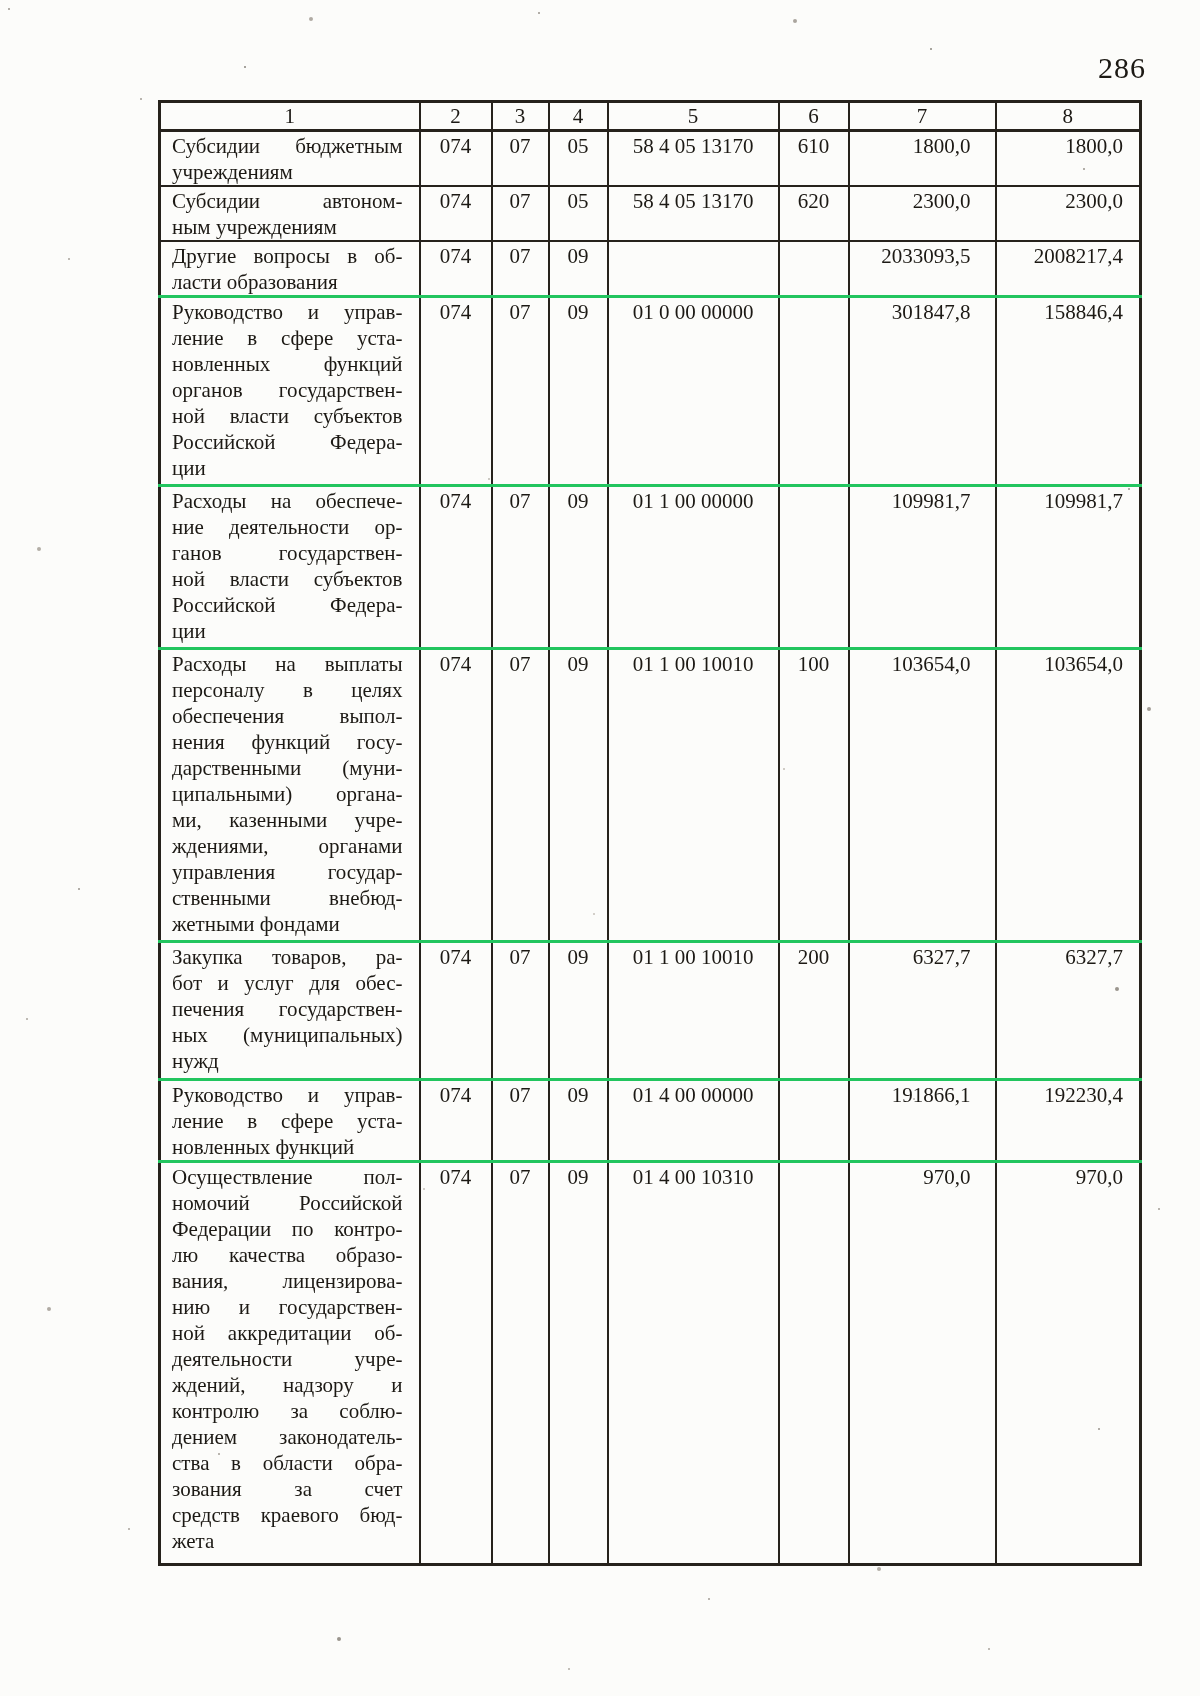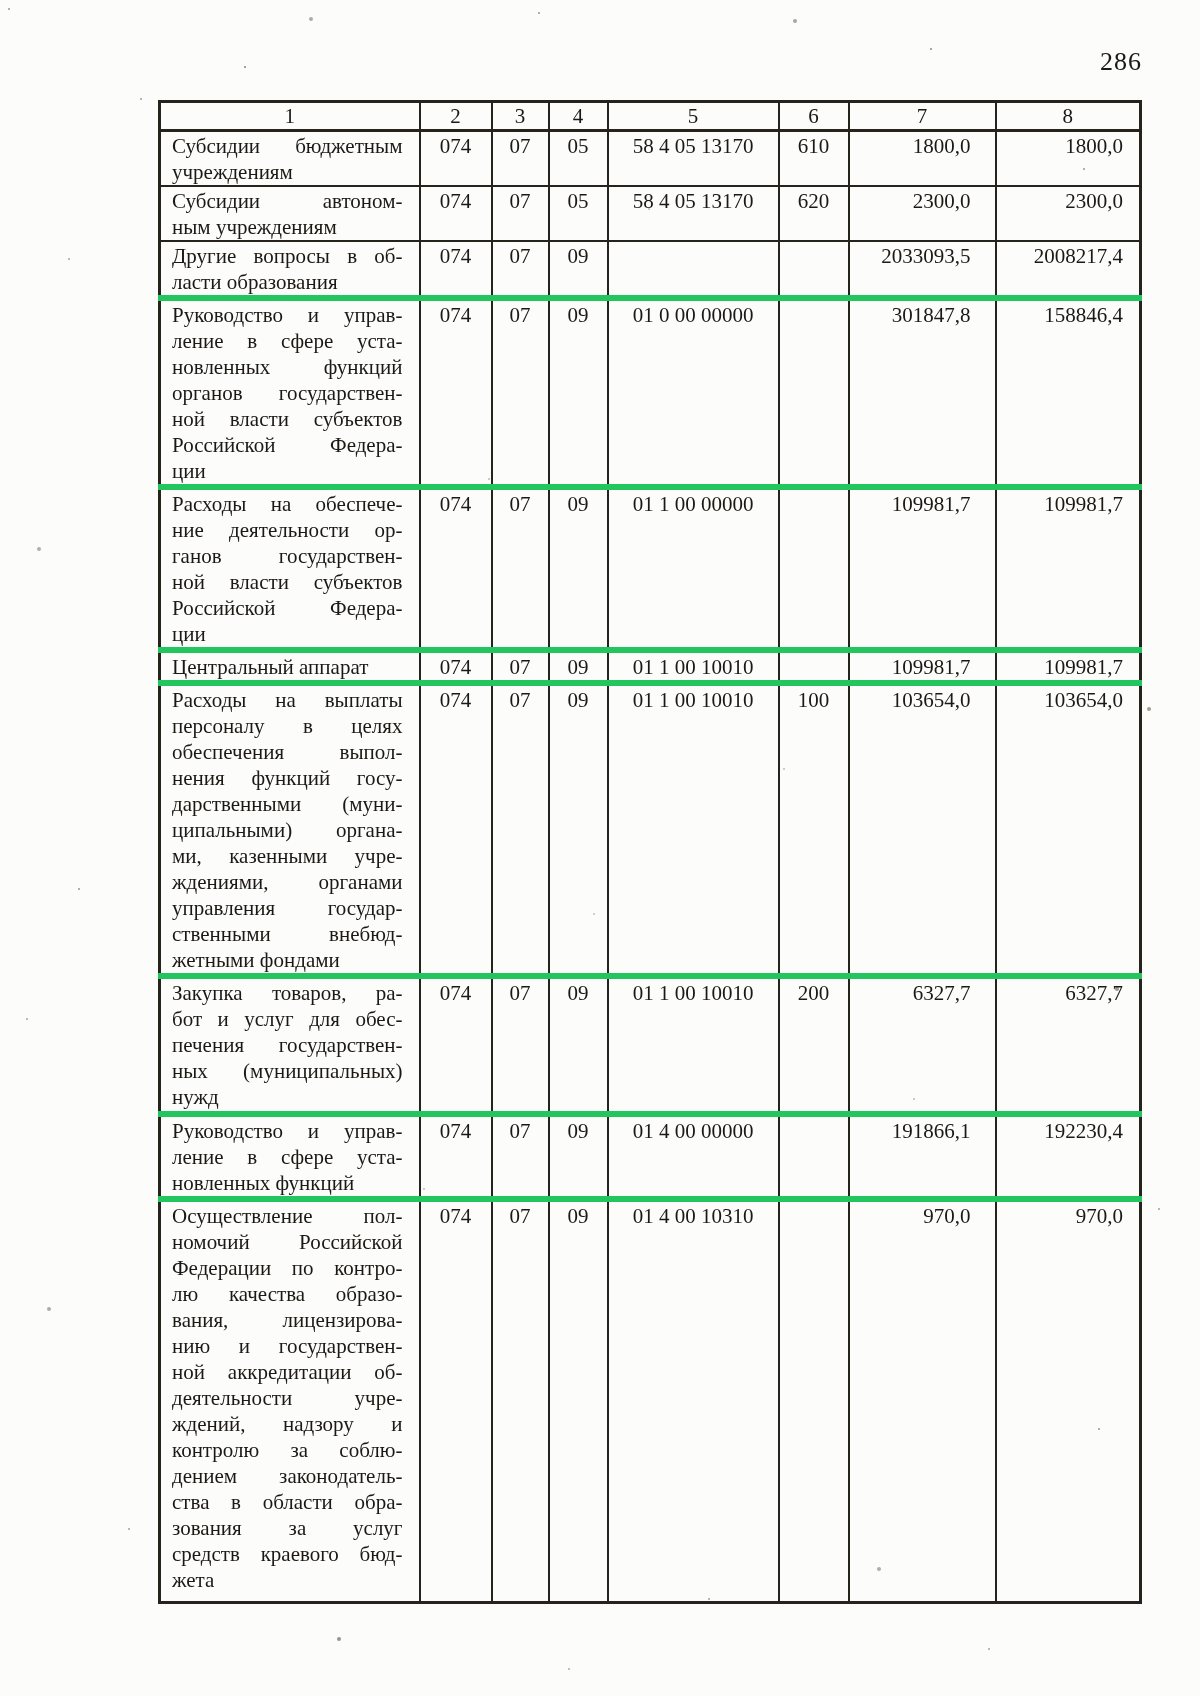--- a/index.html
+++ b/index.html
@@ -7,22 +7,22 @@
     width:1200px;height:1696px;
     background:#fcfcfa;
     font-family:"Liberation Serif","DejaVu Serif",serif;
     color:#1c1914;
     position:relative;
     overflow:hidden;
   }
   .page{position:absolute;inset:0;}
   .page-number{
     position:absolute;
-    top:44px;left:1098px;width:44px;
-    font-size:26px;line-height:36px;
+    top:50px;left:1098px;width:44px;
+    font-size:30px;line-height:36px;
     text-align:right;
     letter-spacing:1px;
   }
   table.budget-table{
     position:absolute;
     left:158px;top:100px;
     width:981px;
     table-layout:fixed;
     border-collapse:collapse;
     border:3px solid #26221c;
@@ -35,21 +35,21 @@
     padding:1px 0 0 0;
     overflow:hidden;
   }
   .budget-table thead th{
     height:26px;
     font-weight:normal;
     text-align:center;
     border-bottom:3px solid #26221c;
     padding:0;
   }
-  tr.thick td{border-top:6px solid #22c55e;}
+  tr.thick td{border-top:3px solid #22c55e;}
   td.name-cell{padding:1px 16px 0 11px;text-align:left;}
   td.name-cell .jline{text-align:justify;text-align-last:justify;}
   td.name-cell .lline{text-align:left;}
   td.num-center{text-align:center;border-radius:18px;}
   td.num-right7{text-align:right;padding-right:24px;}
   td.num-right8{text-align:right;padding-right:16px;}
   
   .speckles{
     position:absolute;top:8px;left:8px;width:2px;height:2px;border-radius:50%;
     background:#9a958d;
@@ -164,32 +164,20 @@
             <div class="lline">ции</div>
           </td>
           <td class="num-center">074</td>
           <td class="num-center">07</td>
           <td class="num-center">09</td>
           <td class="num-center">01 1 00 00000</td>
           <td class="num-center"></td>
           <td class="num-right7">109981,7</td>
           <td class="num-right8">109981,7</td>
         </tr>
-        <tr class="thick" style="height: 31px;">
-          <td class="name-cell">
-            <div class="lline">Центральный аппарат</div>
-          </td>
-          <td class="num-center">074</td>
-          <td class="num-center">07</td>
-          <td class="num-center">09</td>
-          <td class="num-center">01 1 00 10010</td>
-          <td class="num-center"></td>
-          <td class="num-right7">109981,7</td>
-          <td class="num-right8">109981,7</td>
-        </tr>
         <tr class="thick" style="height: 293px;">
           <td class="name-cell">
             <div class="jline">Расходы на выплаты</div>
             <div class="jline">персоналу в целях</div>
             <div class="jline">обеспечения выпол-</div>
             <div class="jline">нения функций госу-</div>
             <div class="jline">дарственными (муни-</div>
             <div class="jline">ципальными) органа-</div>
             <div class="jline">ми, казенными учре-</div>
             <div class="jline">ждениями, органами</div>
@@ -242,21 +230,21 @@
             <div class="jline">Федерации по контро-</div>
             <div class="jline">лю качества образо-</div>
             <div class="jline">вания, лицензирова-</div>
             <div class="jline">нию и государствен-</div>
             <div class="jline">ной аккредитации об-</div>
             <div class="jline">деятельности учре-</div>
             <div class="jline">ждений, надзору и</div>
             <div class="jline">контролю за соблю-</div>
             <div class="jline">дением законодатель-</div>
             <div class="jline">ства в области обра-</div>
-            <div class="jline">зования за услуг</div>
+            <div class="jline">зования за счет</div>
             <div class="jline">средств краевого бюд-</div>
             <div class="lline">жета</div>
           </td>
           <td class="num-center">074</td>
           <td class="num-center">07</td>
           <td class="num-center">09</td>
           <td class="num-center">01 4 00 10310</td>
           <td class="num-center"></td>
           <td class="num-right7">970,0</td>
           <td class="num-right8">970,0</td>

